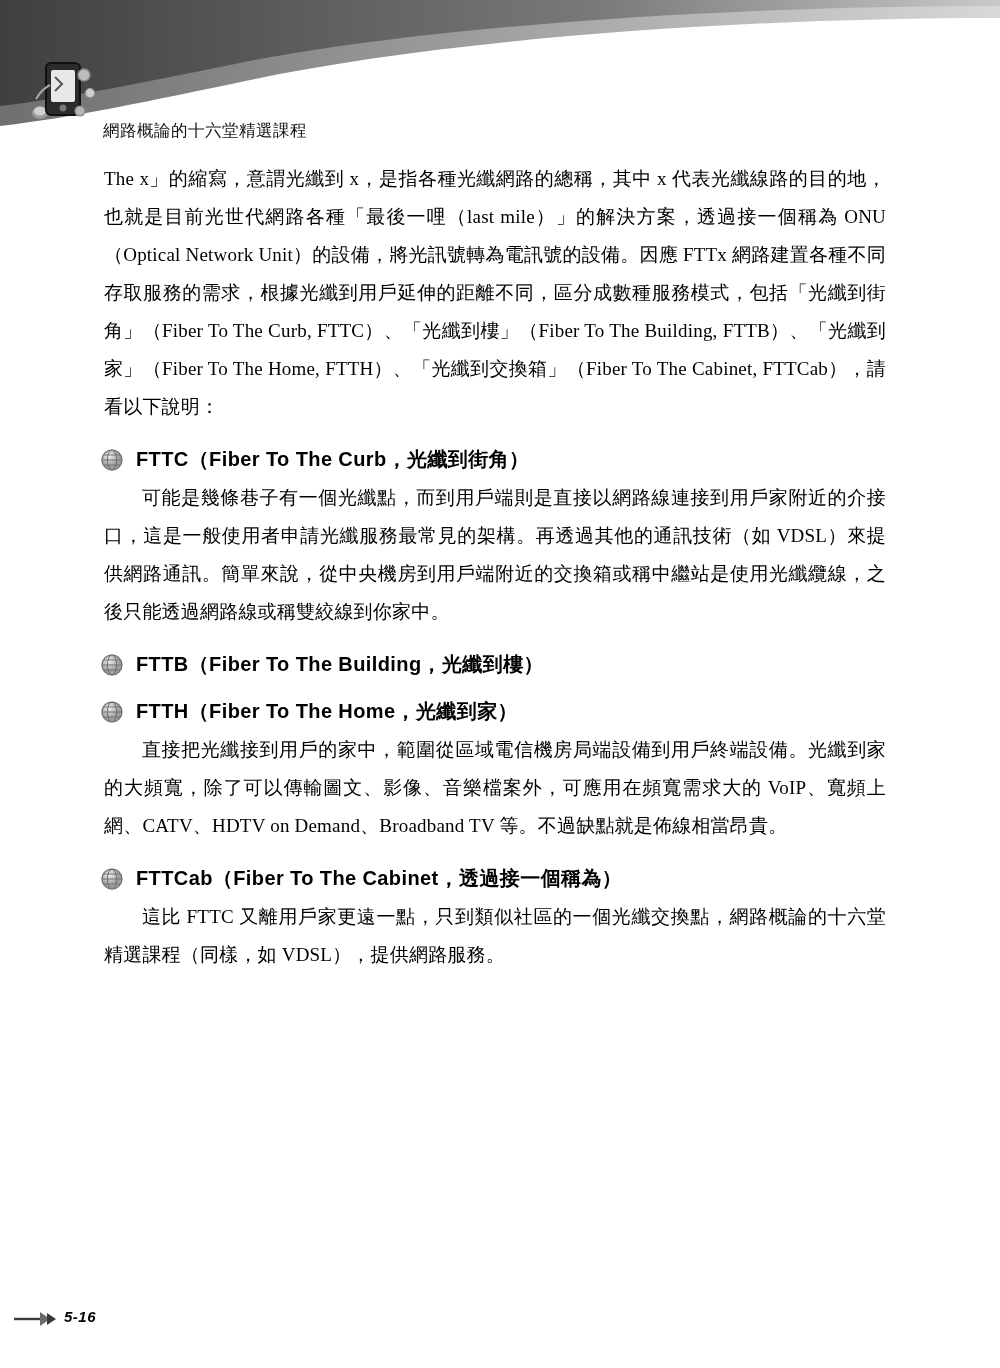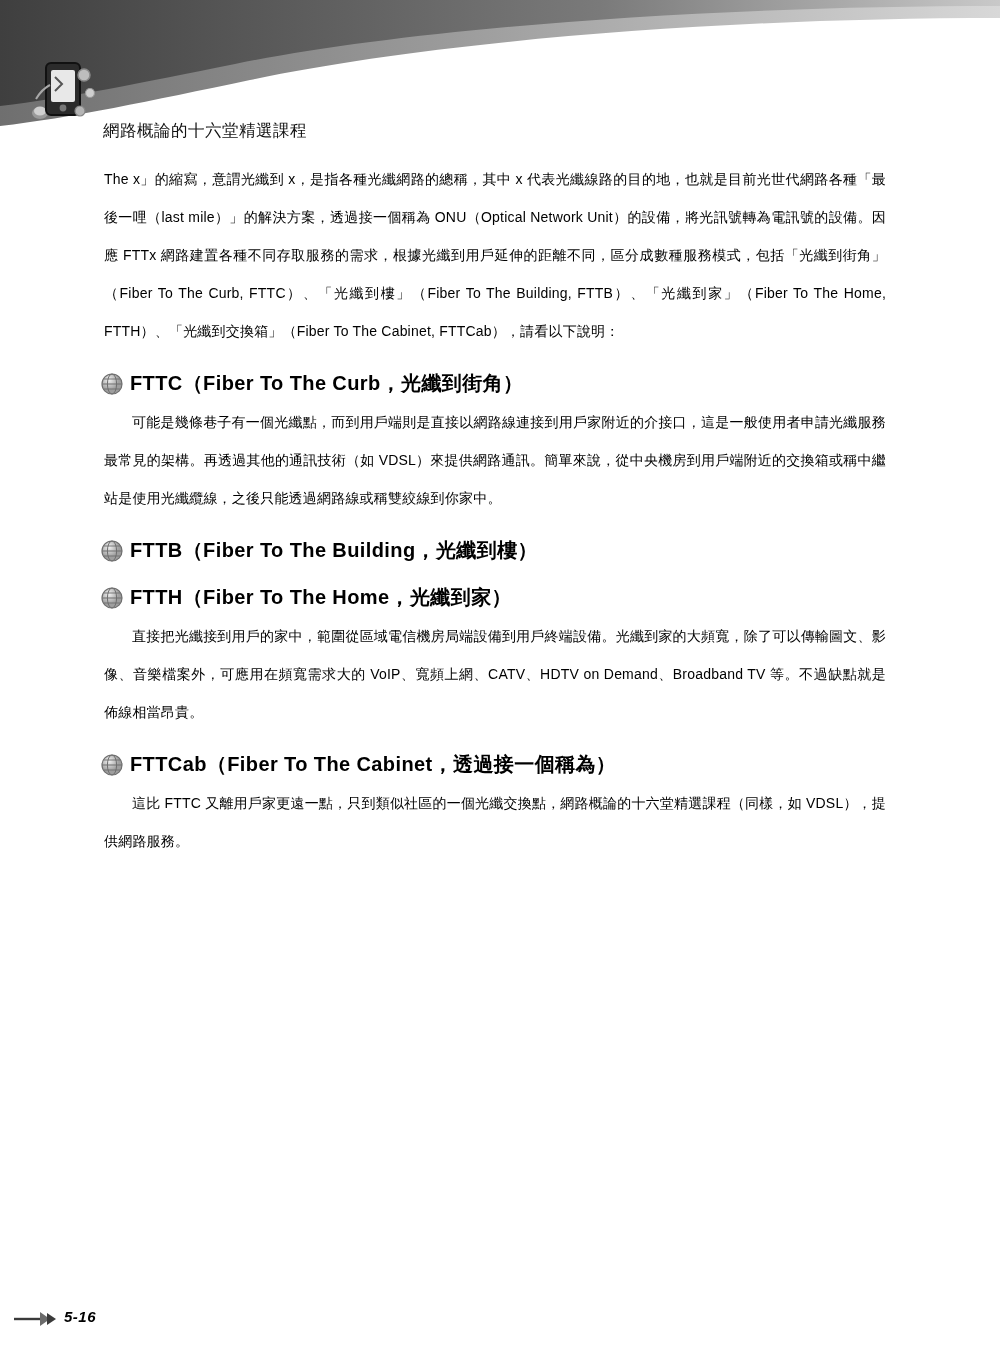--- a/index.html
+++ b/index.html
@@ -51,39 +51,40 @@
   }
 
   
   .content {
     position: absolute;
     left: 104px;
     top: 160px;
     width: 782px;
   }
   .para {
-    font-size: 14px;
+    font-size: 19px;
     line-height: 38px;
     text-align: justify;
     text-justify: inter-ideograph;
     margin: 0 0 6px 0;
     letter-spacing: 0.2px;
+    font-family: Liberation Serif, serif;
   }
   .para.indent {
     text-indent: 2em;
   }
 
   
   .section {
     margin-top: 20px;
   }
   .heading {
     display: flex;
     align-items: center;
-    gap: 6px;
+    gap: 12px;
     margin: 16px 0 6px -4px;
   }
   .globe-icon {
     flex: 0 0 auto;
     width: 24px;
     height: 24px;
     display: inline-block;
   }
   .heading-text {
     font-size: 20px;

